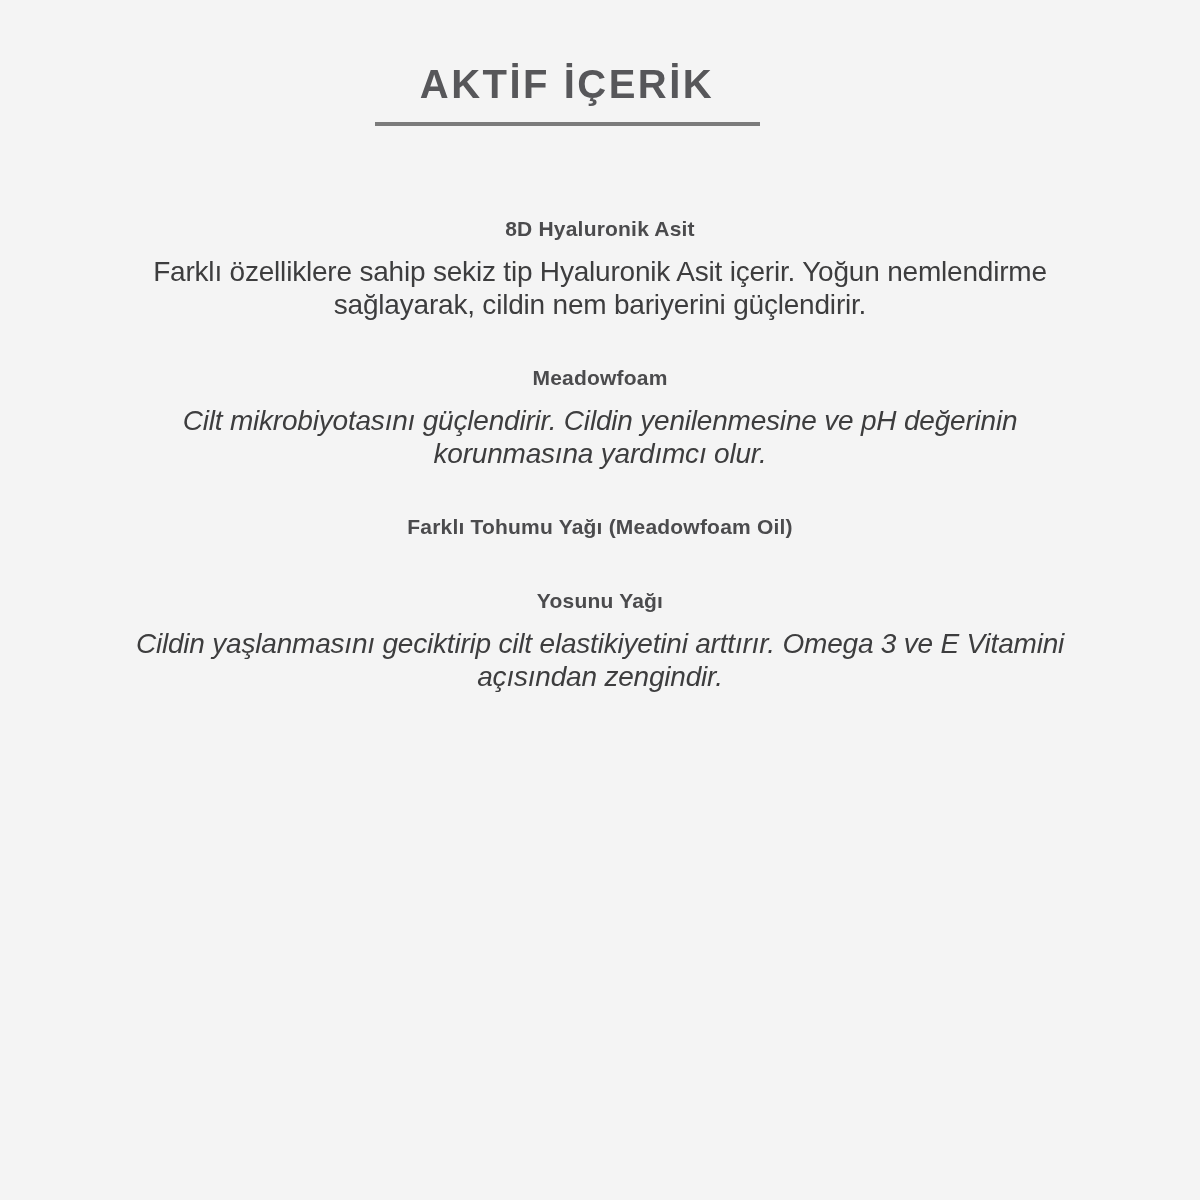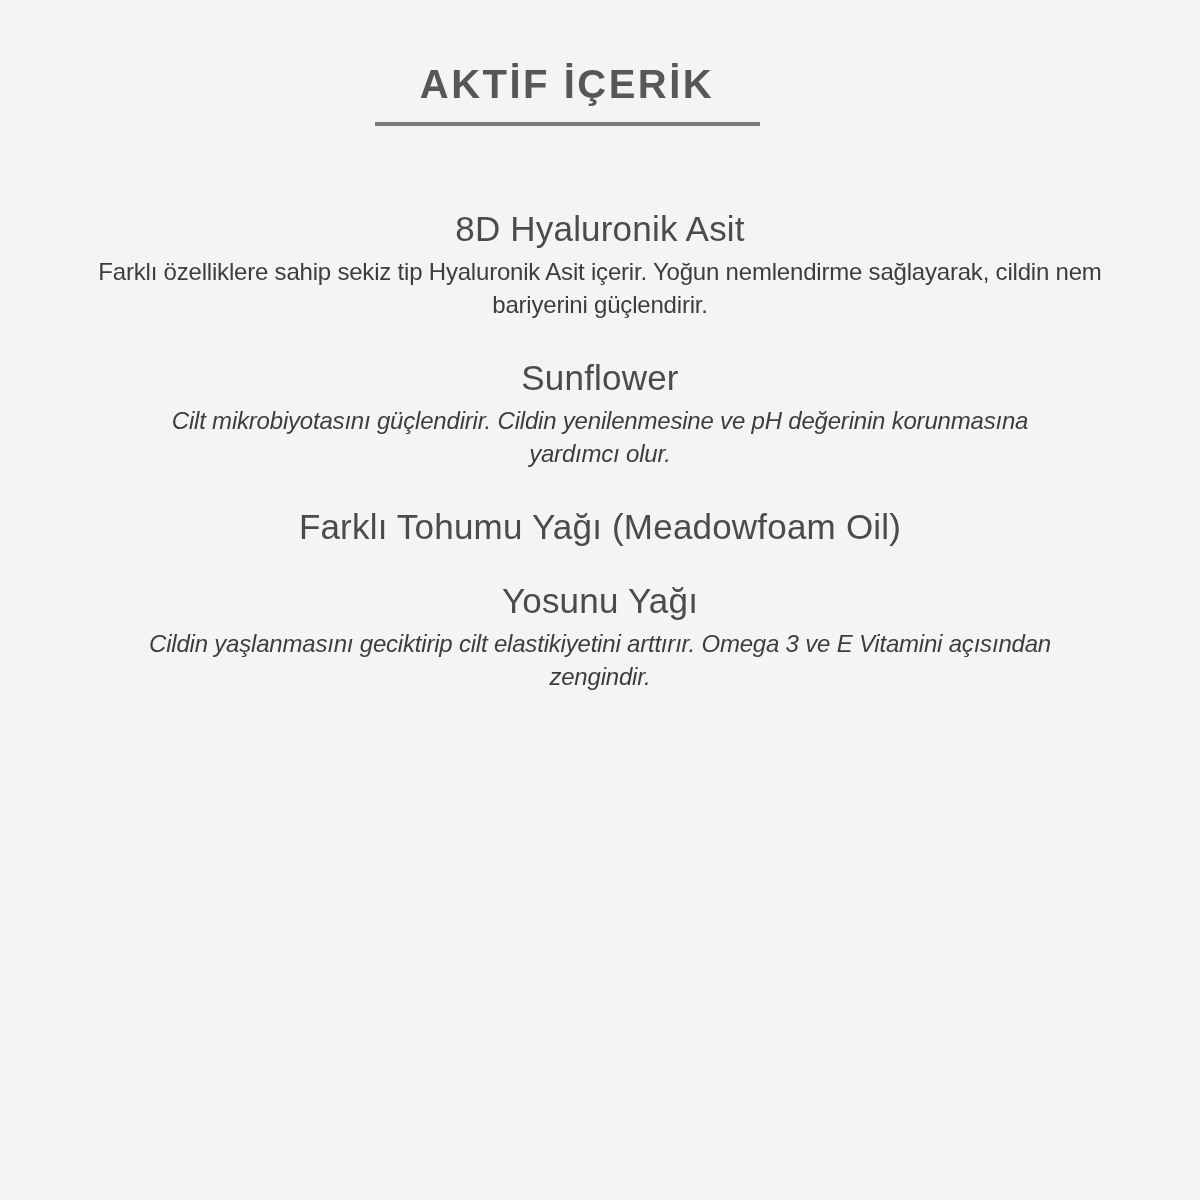--- a/index.html
+++ b/index.html
@@ -23,27 +23,27 @@
   .title-divider{
     width:385px;height:4px;background:#7b7b7b;
     margin:14px auto 0;
   }
 
   
   .sections{margin-top:86px;}
   .section{text-align:center;margin:0 auto 40px;}
   .section-heading{
     margin:0 0 9px;
-    font-size:35px;line-height:34px;font-weight:400;
+    font-size:21px;line-height:34px;font-weight:700;
     letter-spacing:0.2px;
     color:#4b4b4d;
   }
   .section-body{
     margin:0 auto;
-    font-size:24px;line-height:33px;font-weight:400;
+    font-size:28px;line-height:33px;font-weight:400;
     letter-spacing:-0.2px;
     color:#3d3d3e;
   }
   .w1005{max-width:1005px;}
   .w1000{max-width:1000px;}
   .w950{max-width:950px;font-style:italic;}
   .w900{max-width:900px;}
 </style>
 </head>
 <body>
@@ -58,21 +58,21 @@
   </div>
 
   <div class="sections">
 
     <section class="section">
       <h2 class="section-heading">8D Hyaluronik Asit</h2>
       <p class="section-body w1005">Farklı özelliklere sahip sekiz tip Hyaluronik Asit içerir. Yoğun nemlendirme sağlayarak, cildin nem bariyerini güçlendirir.</p>
     </section>
 
     <section class="section">
-      <h2 class="section-heading">Sunflower</h2>
+      <h2 class="section-heading">Meadowfoam</h2>
       <p class="section-body w950">Cilt mikrobiyotasını güçlendirir. Cildin yenilenmesine ve pH değerinin korunmasına yardımcı olur.</p>
     </section>
 
     <section class="section">
       <h2 class="section-heading">Farklı Tohumu Yağı (Meadowfoam Oil)</h2>
     </section>
 
     <section class="section">
       <h2 class="section-heading">Yosunu Yağı</h2>
       <p class="section-body w950">Cildin yaşlanmasını geciktirip cilt elastikiyetini arttırır. Omega 3 ve E Vitamini açısından zengindir.</p>

